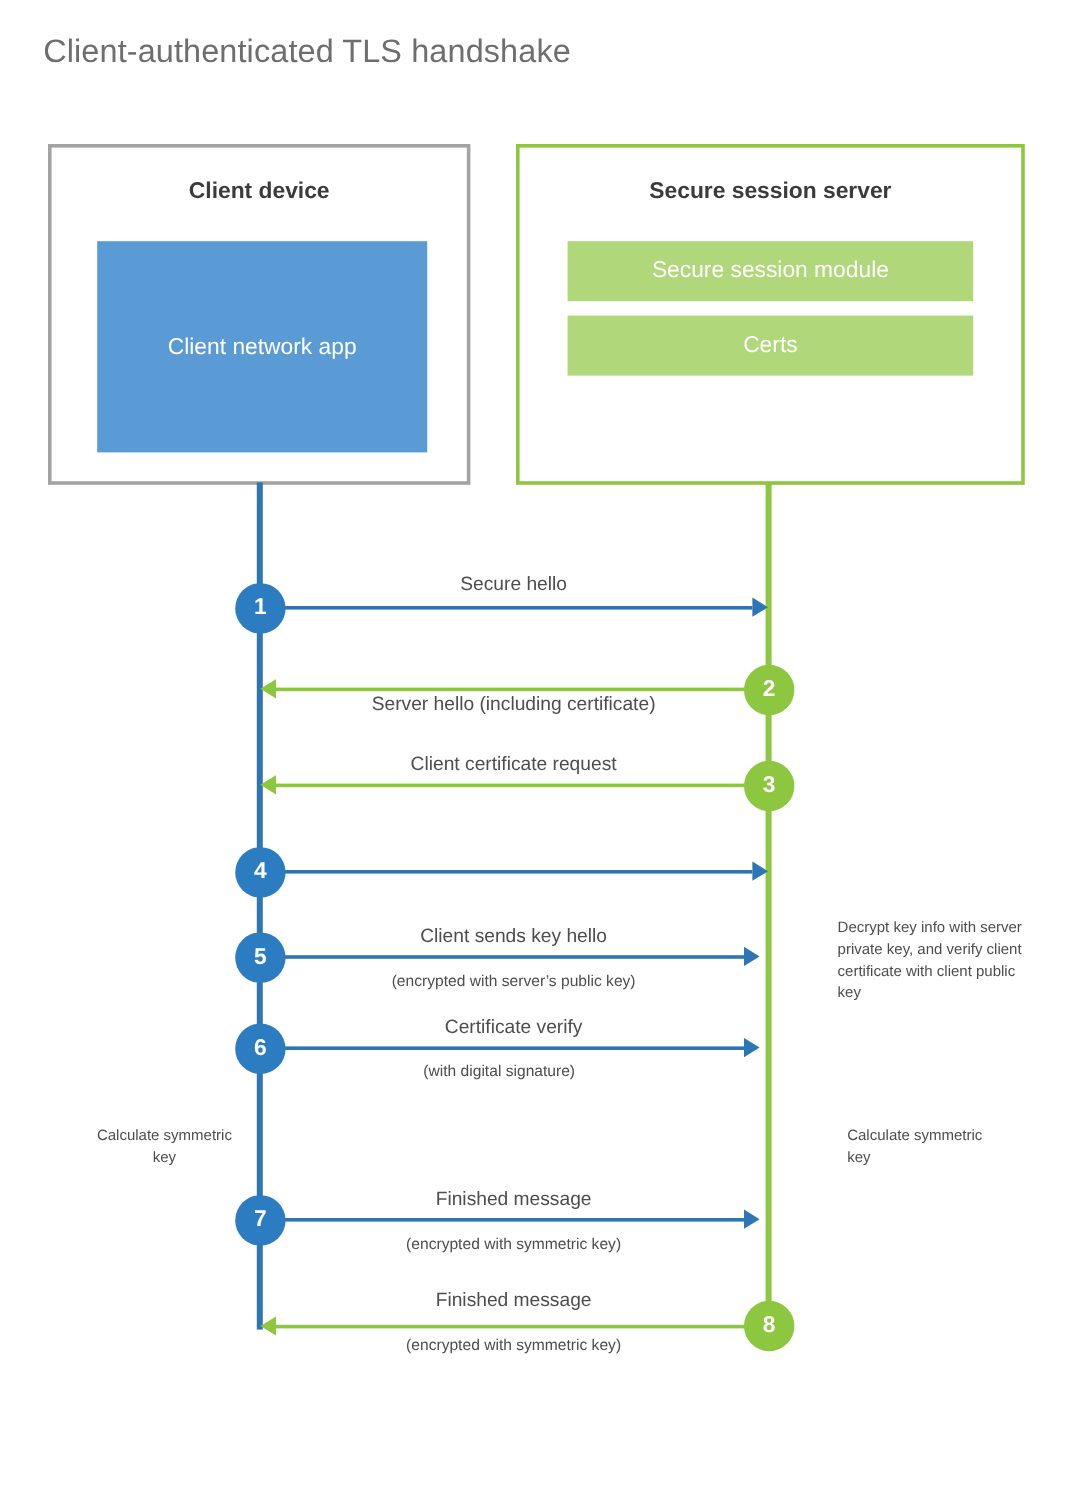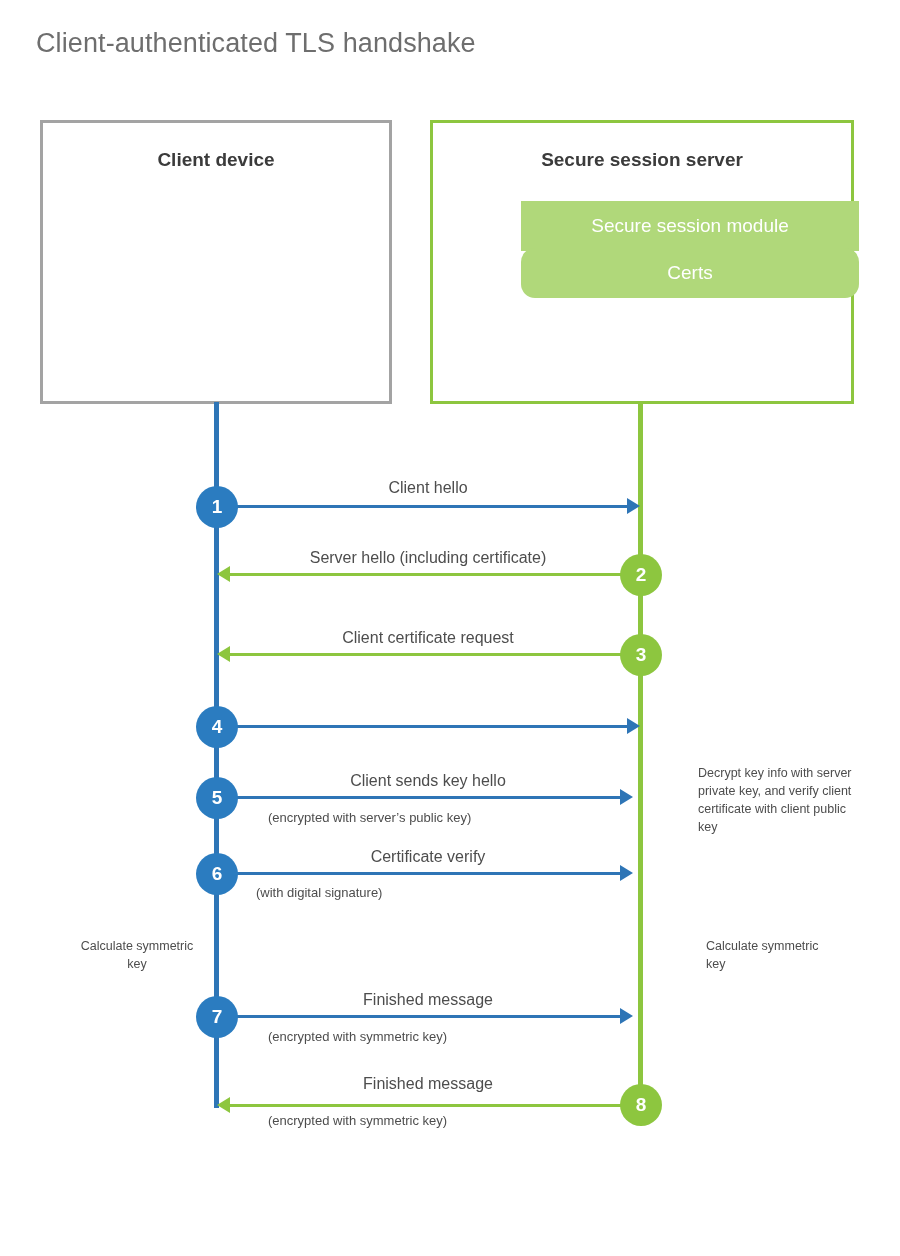--- a/index.html
+++ b/index.html
@@ -86,24 +86,23 @@
     left: 40px;
     width: 338px;
     height: 50px;
     background: #b0d87a;
     color: #ffffff;
     font-size: 19px;
     display: flex;
     align-items: center;
     justify-content: center;
     text-align: center;
-    margin-left: 48px;
   }
   .server-bar.b1 { top: 78px; }
-  .server-bar.b2 { top: 125px; border-radius: 14px; }
+  .server-bar.b2 { top: 140px; }
   .server-bar.b3 { top: 202px; }
 
   
   .lifeline {
     position: absolute;
     width: 5px;
   }
   .lifeline.client-line {
     left: 214px;
     top: 402px;
@@ -154,20 +153,21 @@
   
   .msg-label {
     position: absolute;
     text-align: center;
     font-size: 16px;
     color: #4d4d4d;
     white-space: nowrap;
   }
   .msg-sub {
     position: absolute;
+    text-align: center;
     font-size: 13px;
     color: #4d4d4d;
     white-space: nowrap;
   }
 
   
   .annotation {
     position: absolute;
     font-size: 12.5px;
     line-height: 18px;
@@ -178,37 +178,38 @@
 </style>
 </head>
 <body>
 
 <div id="canvas">
 
   <div class="page-title">Client-authenticated TLS handshake</div>
 
   <div class="party-box client">
     <div class="party-title">Client device</div>
+    <div class="client-app">Client network app</div>
   </div>
 
   <div class="party-box server">
     <div class="party-title">Secure session server</div>
     <div class="server-bar b1">Secure session module</div>
     <div class="server-bar b2">Certs</div>
   </div>
 
   <div class="lifeline client-line"></div>
   <div class="lifeline server-line"></div>
 
-  <div class="msg-label" style="left:268px; top:479px; width:320px;">Client hello</div>
+  <div class="msg-label" style="left:268px; top:479px; width:320px;">Secure hello</div>
   <div class="arrow-line blue" style="left:217px; top:505px; width:410px;"></div>
   <div class="arrow-head right blue" style="left:627px; top:498px;"></div>
   <div class="step-circle blue" style="left:196px; top:486px;">1</div>
 
-  <div class="msg-label" style="left:268px; top:549px; width:320px;">Server hello (including certificate)</div>
+  <div class="msg-label" style="left:268px; top:579px; width:320px;">Server hello (including certificate)</div>
   <div class="arrow-line green" style="left:230px; top:573px; width:400px;"></div>
   <div class="arrow-head left green" style="left:217px; top:566px;"></div>
   <div class="step-circle green" style="left:620px; top:554px;">2</div>
 
   <div class="msg-label" style="left:268px; top:629px; width:320px;">Client certificate request</div>
   <div class="arrow-line green" style="left:230px; top:653px; width:400px;"></div>
   <div class="arrow-head left green" style="left:217px; top:646px;"></div>
   <div class="step-circle green" style="left:620px; top:634px;">3</div>
 
   <div class="arrow-line blue" style="left:217px; top:725px; width:410px;"></div>

